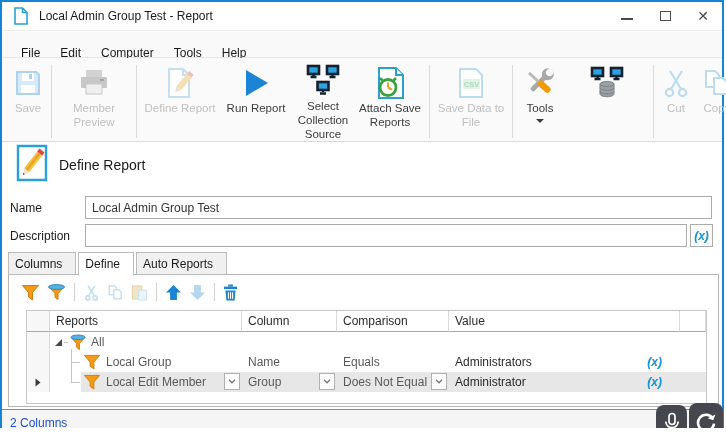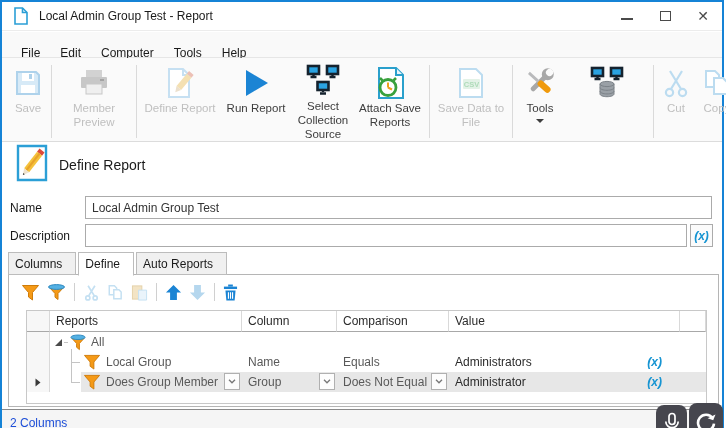--- a/index.html
+++ b/index.html
@@ -425,21 +425,21 @@
                 <path d="M0.5 0.5 L5.5 4.5 L0.5 8.5 Z" fill="#3a3a3a"></path>
               </svg>
           </div>
           <div class="gcell tree-cell">
             <span style="width:33px;"></span>
             <span style="display:flex;">
               <svg width="18" height="16" viewBox="0 0 19 17">
                   <path d="M1.5 1.5 h16 l-6 7 v7.5 l-4 -3 v-4.5 z" fill="#f59a17" stroke="#cf7c0a"></path>
                 </svg>
             </span>
-            <span style="margin-left:5px;">Does Group Member</span>
+            <span style="margin-left:5px;">Local Edit Member</span>
             <span class="combo">
               <svg width="8" height="5" viewBox="0 0 8 5">
                   <path d="M1 0.8 L4 3.8 L7 0.8" stroke="#777" stroke-width="1.3" fill="none"></path>
                 </svg>
             </span>
           </div>
           <div class="gcell">
             <span>Group</span>
             <span class="combo">
               <svg width="8" height="5" viewBox="0 0 8 5">

